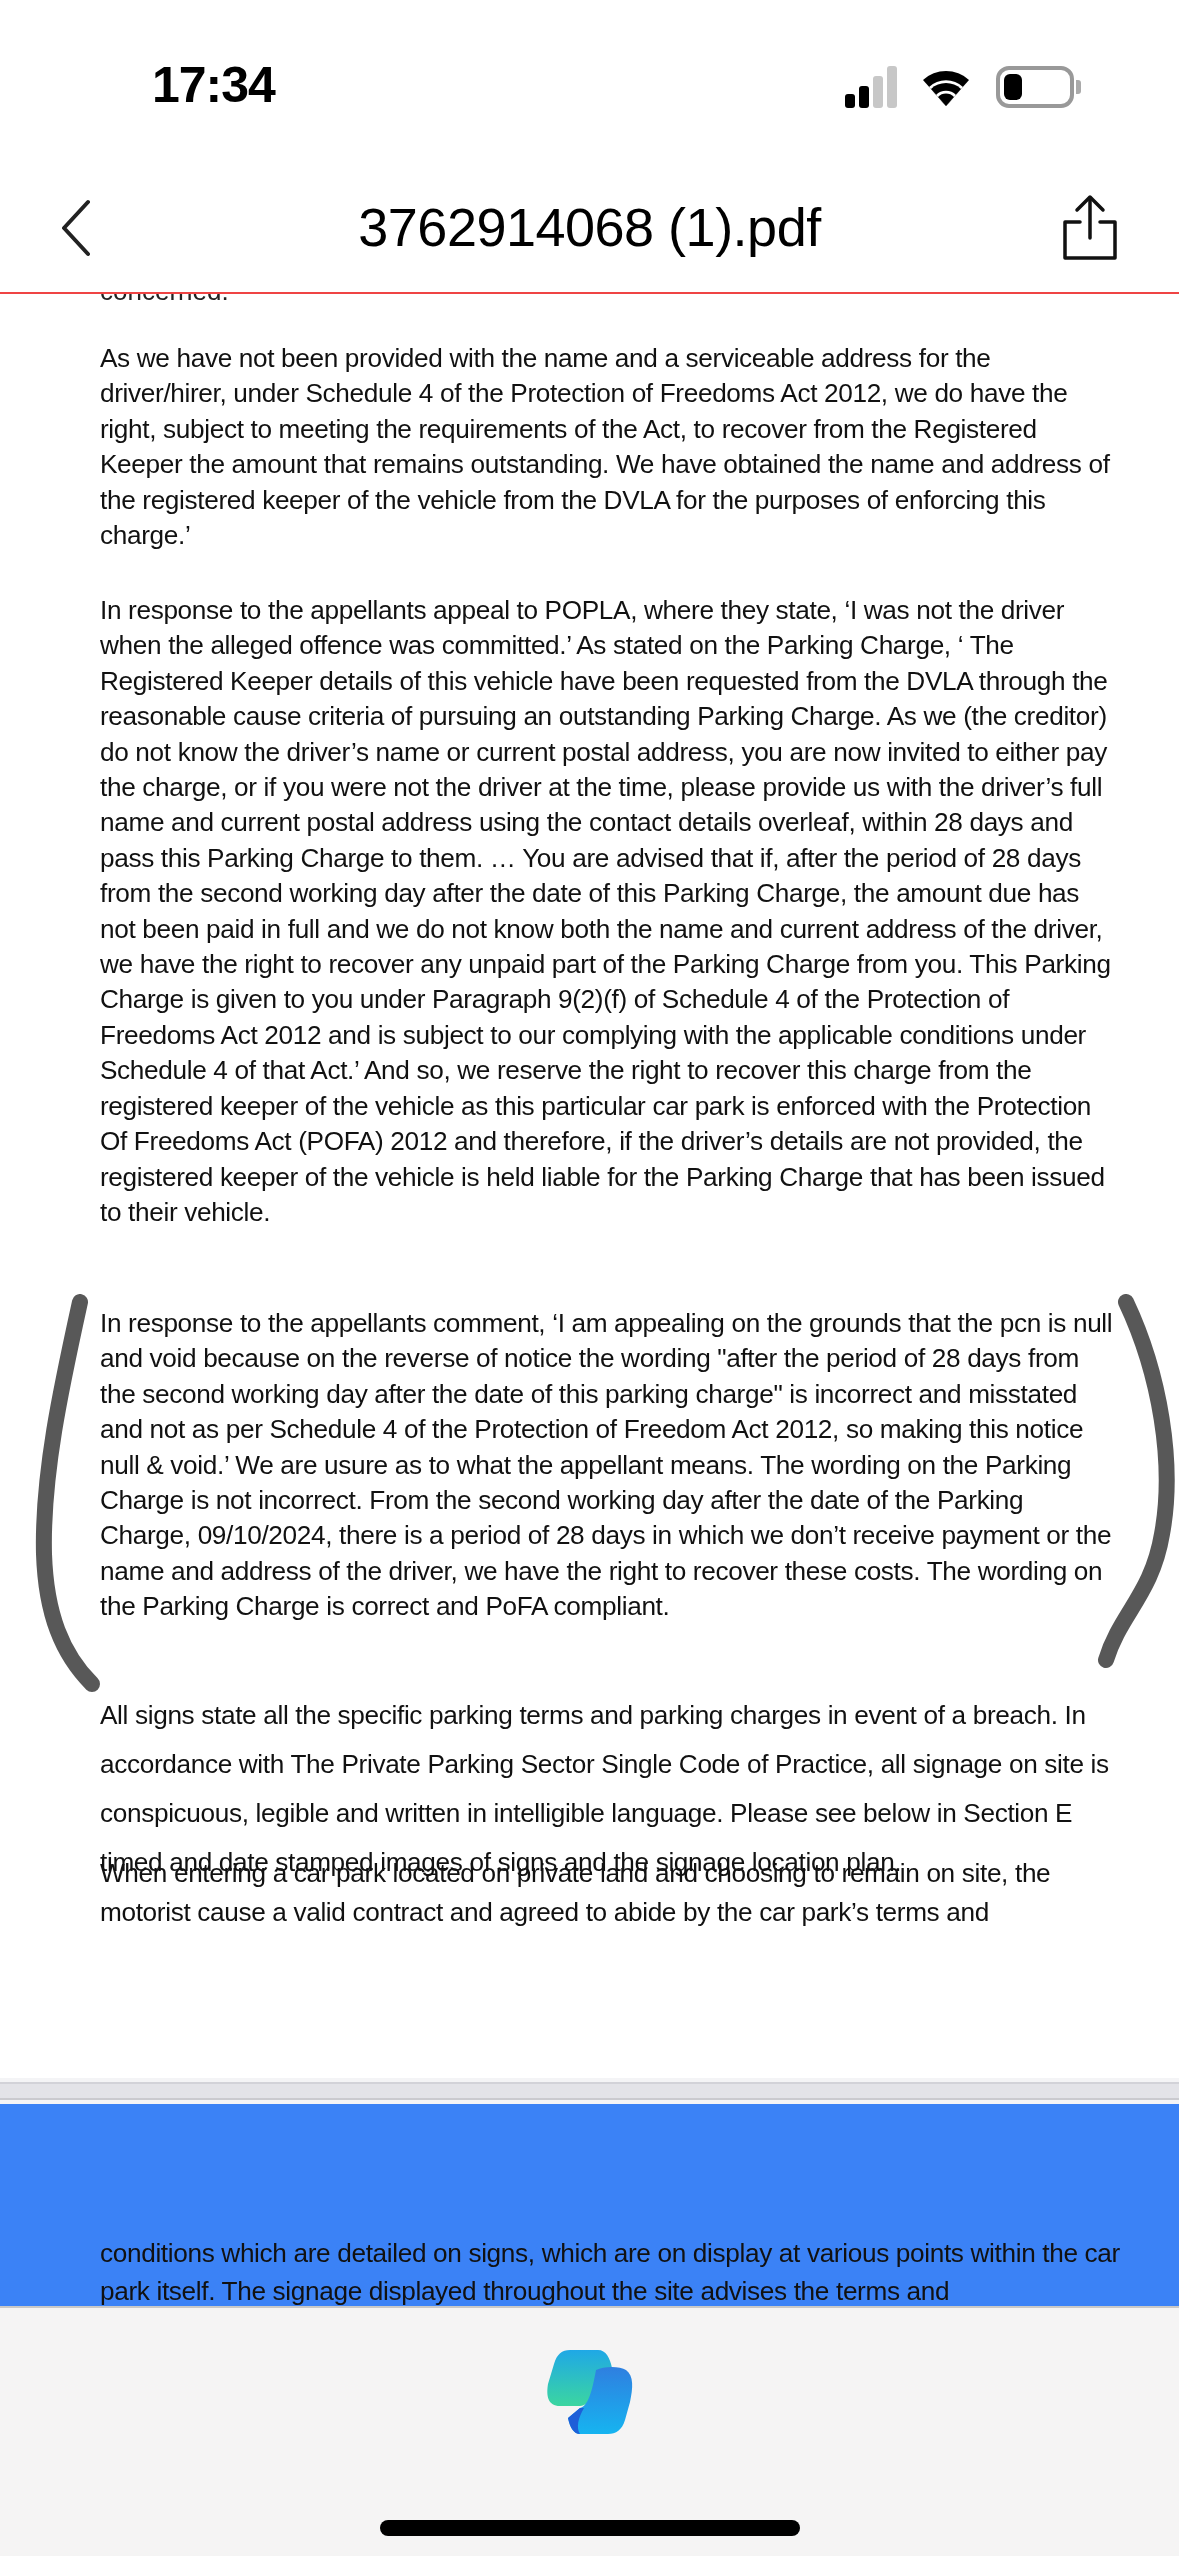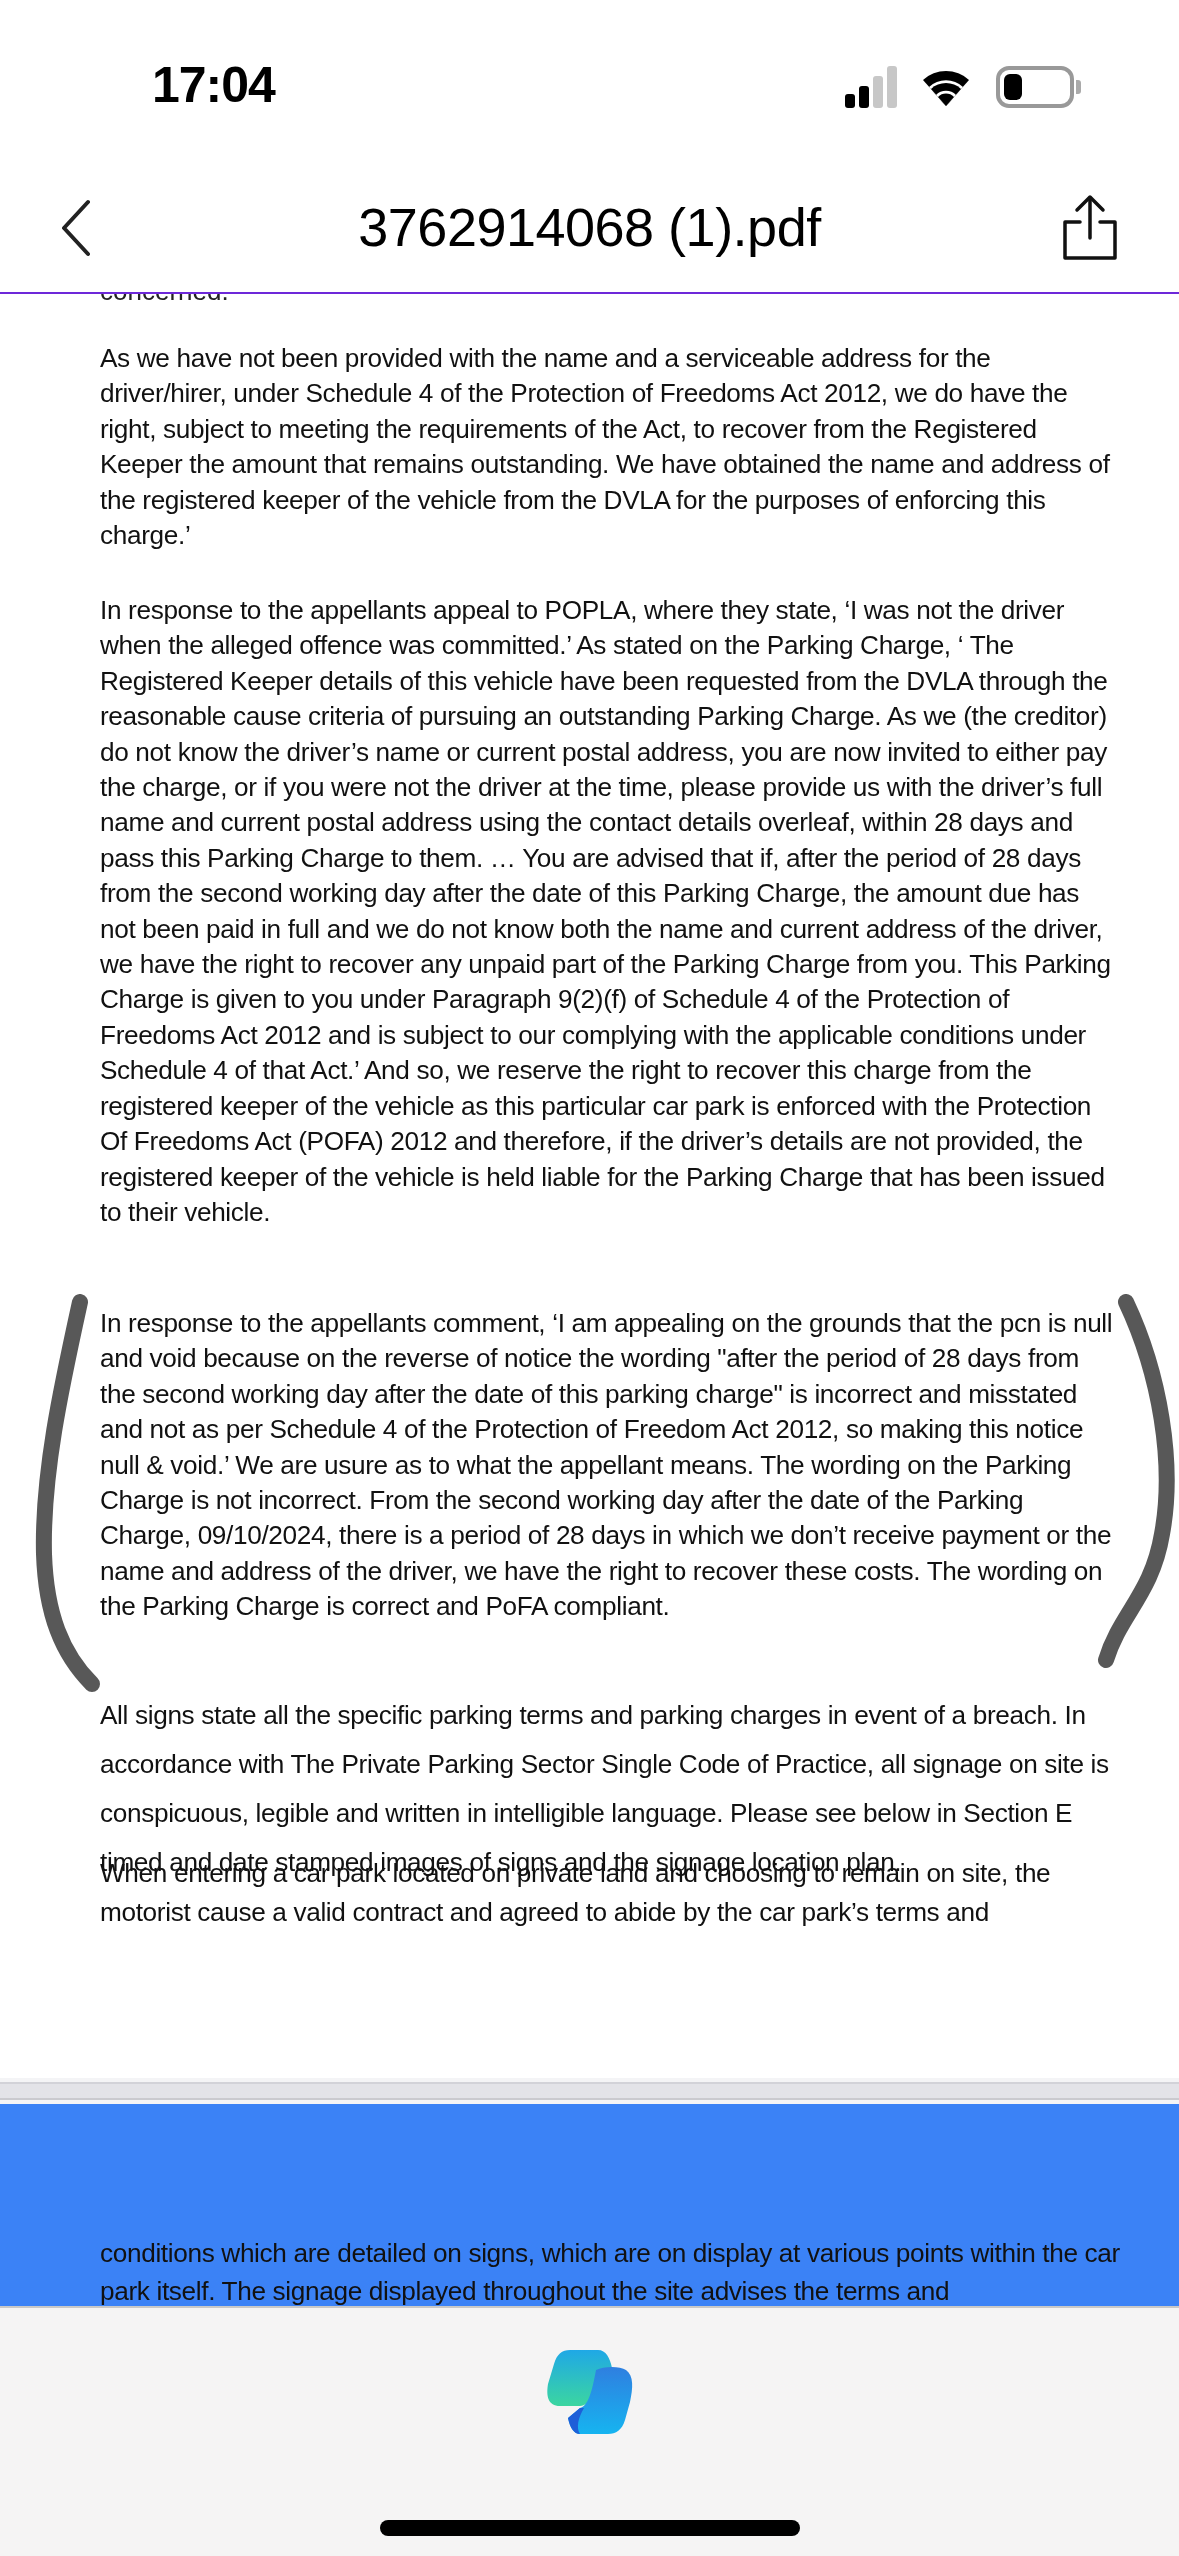--- a/index.html
+++ b/index.html
@@ -10,21 +10,21 @@
   .status-bar { position: absolute; top: 0; left: 0; width: 1179px; height: 150px; background: #fff; }
   .status-time { position: absolute; left: 152px; top: 56px; font-size: 50px; font-weight: bold; letter-spacing: -1px; }
   .signal { position: absolute; left: 845px; top: 68px; width: 60px; height: 40px; }
   .signal span { position: absolute; bottom: 0; width: 10px; border-radius: 3px; }
   .wifi { position: absolute; left: 920px; top: 66px; }
   .battery { position: absolute; left: 996px; top: 66px; width: 78px; height: 42px; border: 4px solid #999; border-radius: 13px; }
   .battery .level { position: absolute; left: 4px; top: 4px; width: 18px; height: 26px; background: #000; border-radius: 6px; }
   .battery-cap { position: absolute; left: 1076px; top: 80px; width: 5px; height: 14px; background: #aaa; border-radius: 0 3px 3px 0; }
 
   
-  .nav-bar { position: absolute; top: 150px; left: 0; width: 1179px; height: 144px; background: #fff; border-bottom: 2px solid #6d28d9; z-index: 5; }
+  .nav-bar { position: absolute; top: 150px; left: 0; width: 1179px; height: 144px; background: #fff; border-bottom: 2px solid #ef4444; z-index: 5; }
   .back-btn { position: absolute; left: 56px; top: 48px; width: 50px; height: 60px; cursor: pointer; }
   .nav-title { position: absolute; left: 0; right: 0; top: 46px; text-align: center; font-size: 54px; font-weight: normal; letter-spacing: -0.5px; }
   .share-btn { position: absolute; left: 1060px; top: 42px; width: 60px; height: 72px; cursor: pointer; }
 
   
   .doc { position: absolute; left: 0; top: 294px; width: 1179px; height: 1790px; overflow: hidden; background: #fff; }
   .doc-page { position: absolute; left: 100px; width: 1020px; font-family: Liberation Sans, sans-serif; font-size: 26.2px; line-height: 35.4px; color: #111; letter-spacing: -0.35px; }
   .para { margin: 0; }
   .clipped { position: absolute; left: 100px; top: -18px; font-size: 26px; color: #222; }
 
@@ -36,21 +36,21 @@
 
   
   .bottom-bar { position: absolute; left: 0; top: 2306px; width: 1179px; height: 250px; background: #f5f4f4; border-top: 2px solid #c8c8c8; }
   .copilot { position: absolute; left: 540px; top: 40px; width: 100px; height: 90px; cursor: pointer; }
   .home-indicator { position: absolute; left: 380px; top: 212px; width: 420px; height: 16px; background: #000; border-radius: 8px; }
 </style>
 </head>
 <body>
 
 <div class="status-bar">
-  <div class="status-time">17:04</div>
+  <div class="status-time">17:34</div>
   <div class="signal">
     <span style="left:0;height:14px;background:#000"></span>
     <span style="left:14px;height:22px;background:#000"></span>
     <span style="left:28px;height:32px;background:#c7c7c7"></span>
     <span style="left:42px;height:42px;background:#c7c7c7"></span>
   </div>
   <svg class="wifi" width="52" height="42" viewBox="0 0 52 42">
     <path d="M26 40 L3 14 A34 34 0 0 1 49 14 Z" fill="#000"></path>
     <path d="M26 40 L9 21 A25 25 0 0 1 43 21 Z" fill="#fff"></path>
     <path d="M26 40 L11 23 A22 22 0 0 1 41 23 Z" fill="#000"></path>

